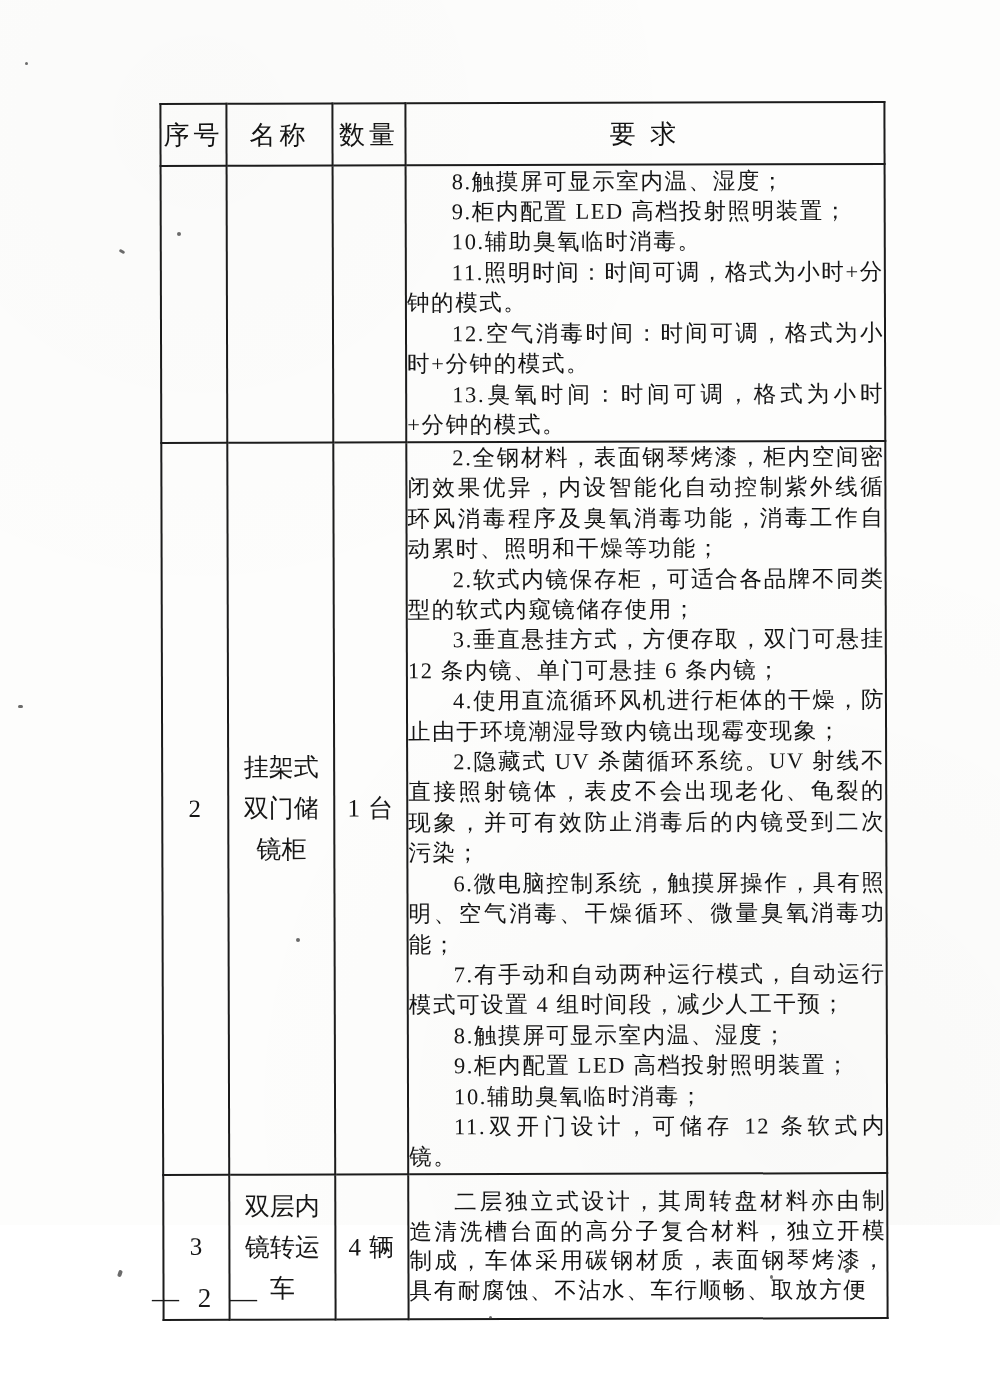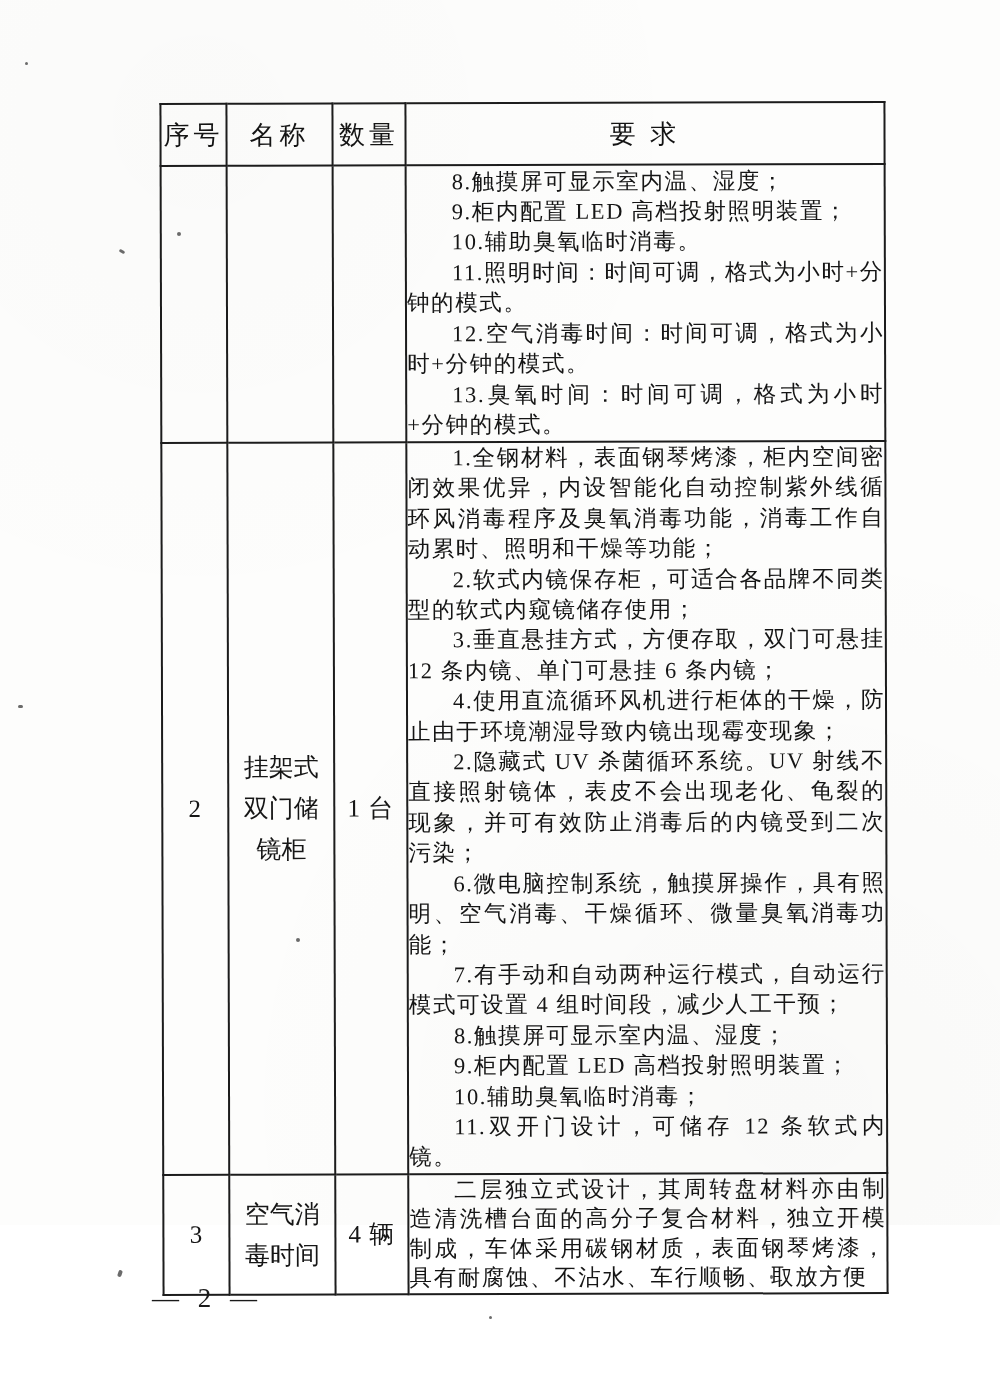--- a/index.html
+++ b/index.html
@@ -152,38 +152,38 @@
         </td>
       </tr>
 
       <tr class="row-2">
         <td class="cell-no">2</td>
         <td class="cell-name">
           <div class="name-box">挂架式双门储镜柜</div>
         </td>
         <td class="cell-qty">1 台</td>
         <td class="cell-req">
-          <p class="req-p">1.全钢材料，表面钢琴烤漆，柜内空间密闭效果优异，内设智能化自动控制紫外线循环风消毒程序及臭氧消毒功能，消毒工作自动累时、照明和干燥等功能；</p>
+          <p class="req-p">2.全钢材料，表面钢琴烤漆，柜内空间密闭效果优异，内设智能化自动控制紫外线循环风消毒程序及臭氧消毒功能，消毒工作自动累时、照明和干燥等功能；</p>
           <p class="req-p">2.软式内镜保存柜，可适合各品牌不同类型的软式内窥镜储存使用；</p>
           <p class="req-p">3.垂直悬挂方式，方便存取，双门可悬挂 12 条内镜、单门可悬挂 6 条内镜；</p>
           <p class="req-p">4.使用直流循环风机进行柜体的干燥，防止由于环境潮湿导致内镜出现霉变现象；</p>
           <p class="req-p">2.隐藏式 UV 杀菌循环系统。UV 射线不直接照射镜体，表皮不会出现老化、龟裂的现象，并可有效防止消毒后的内镜受到二次污染；</p>
           <p class="req-p">6.微电脑控制系统，触摸屏操作，具有照明、空气消毒、干燥循环、微量臭氧消毒功能；</p>
           <p class="req-p">7.有手动和自动两种运行模式，自动运行模式可设置 4 组时间段，减少人工干预；</p>
           <p class="req-p">8.触摸屏可显示室内温、湿度；</p>
           <p class="req-p">9.柜内配置 LED 高档投射照明装置；</p>
           <p class="req-p">10.辅助臭氧临时消毒；</p>
           <p class="req-p">11.双开门设计，可储存 12 条软式内镜。</p>
         </td>
       </tr>
 
       <tr class="row-3">
         <td class="cell-no">3</td>
         <td class="cell-name">
-          <div class="name-box">空气消毒时间</div>
+          <div class="name-box">双层内镜转运车</div>
         </td>
         <td class="cell-qty">4 辆</td>
         <td class="cell-req">
           <p class="req-p">二层独立式设计，其周转盘材料亦由制造清洗槽台面的高分子复合材料，独立开模制成，车体采用碳钢材质，表面钢琴烤漆，具有耐腐蚀、不沾水、车行顺畅、取放方便</p>
         </td>
       </tr>
     </tbody>
       </table>
   </div>
 

